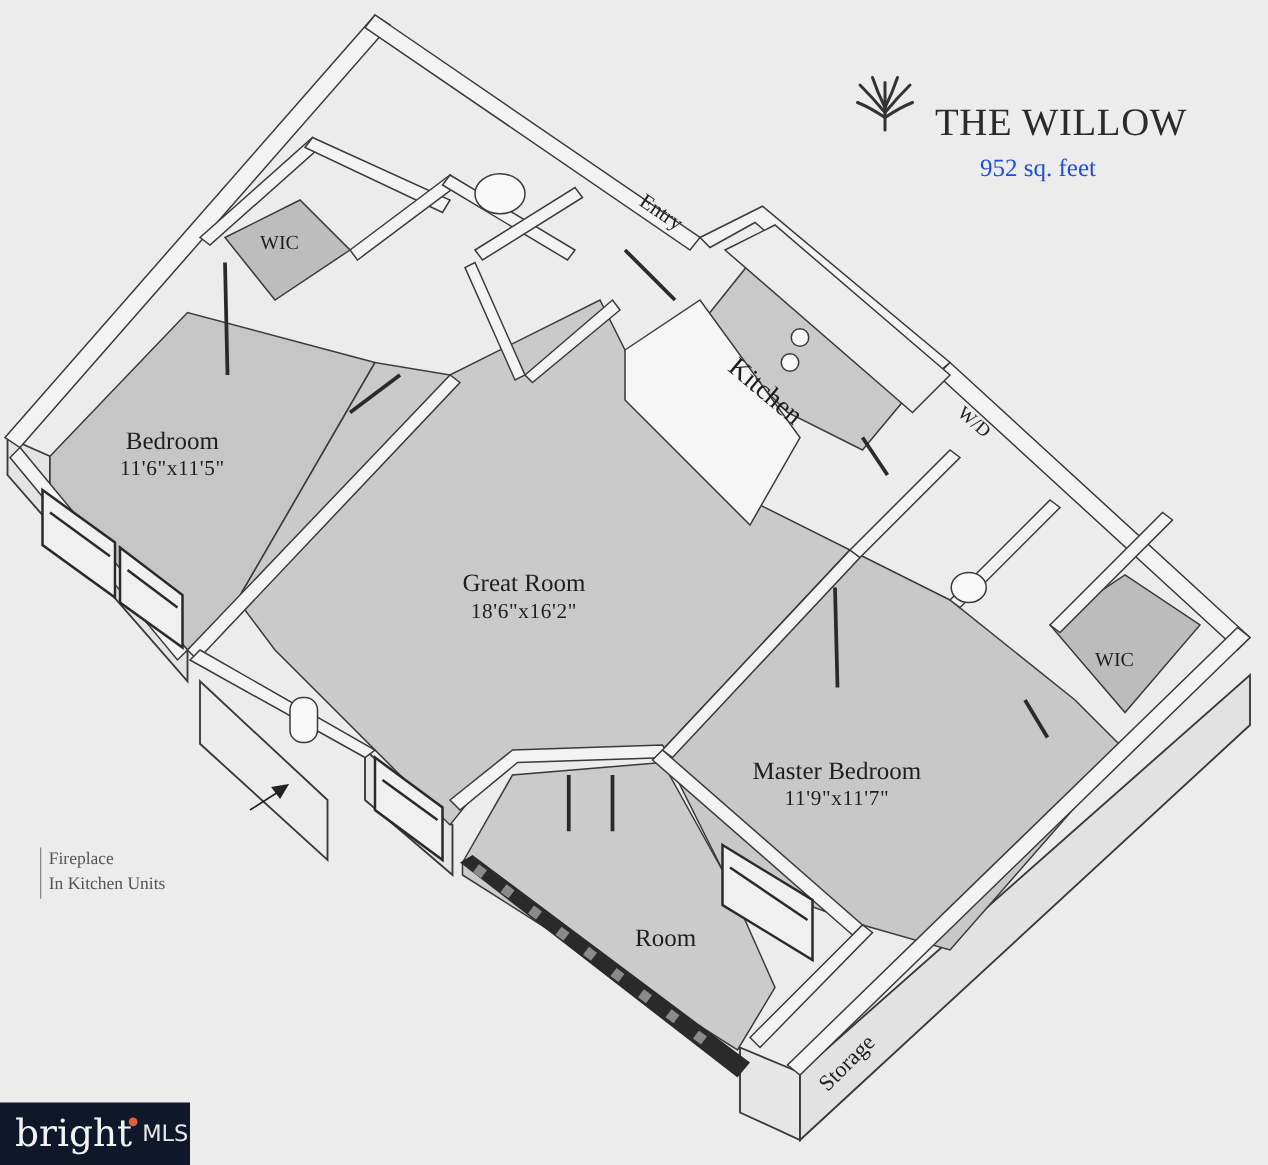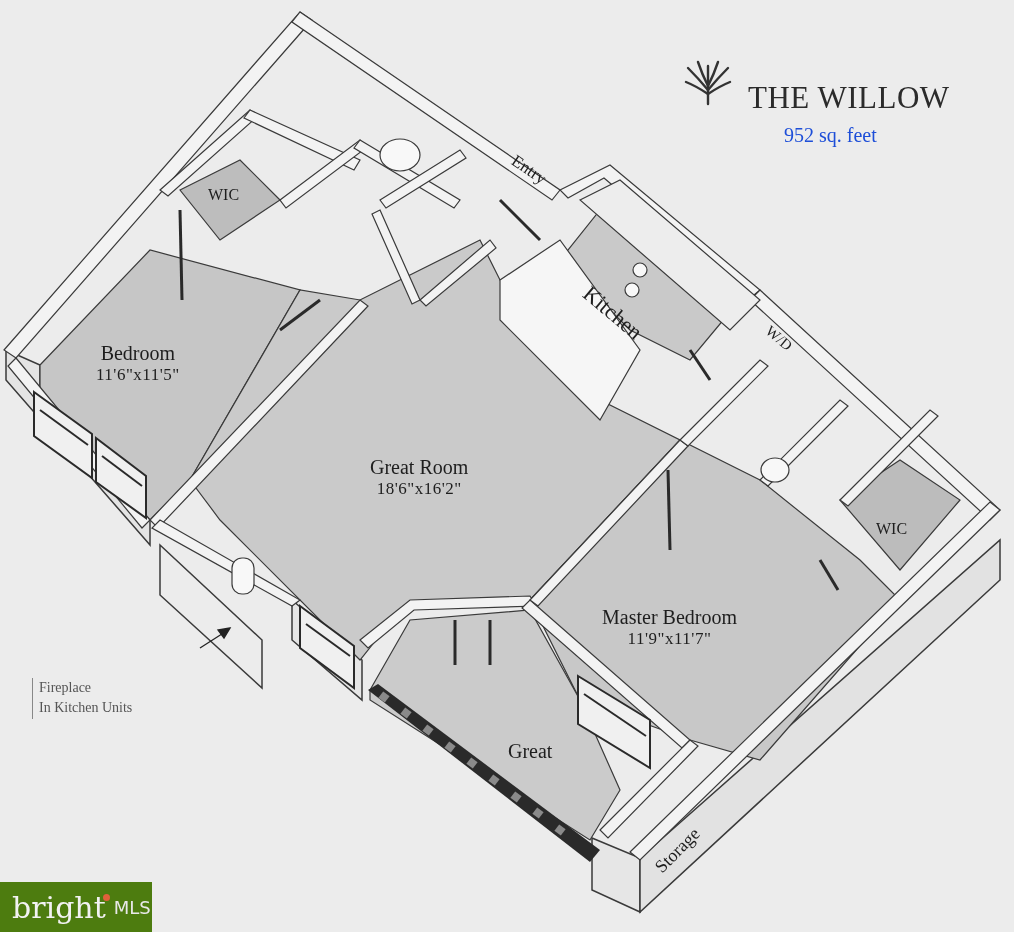--- a/index.html
+++ b/index.html
@@ -11,21 +11,21 @@
   }
   #stage { position: absolute; left: 0; top: 0; width: 1014px; height: 932px; }
   .lbl { position: absolute; color: #1e1e1e; text-align: center; line-height: 1.15; white-space: nowrap; }
   .room-name { font-size: 20px; }
   .room-dim { font-size: 17px; letter-spacing: 0.5px; }
   .title-block { position: absolute; left: 688px; top: 58px; width: 310px; }
   .title-main { position: absolute; left: 60px; top: 22px; font-size: 31px; color: #2b2b2b; letter-spacing: 0.5px; }
   .title-sub { position: absolute; left: 96px; top: 66px; font-size: 20px; color: #1d4ed8; }
   .note { position: absolute; left: 12px; top: 678px; font-size: 14px; color: #555; line-height: 1.45;
           border-left: 1px solid #888; padding-left: 6px; margin-left: 20px; }
-  .badge { position: absolute; left: 0; top: 882px; width: 152px; height: 50px; background: #4d7c0f;
+  .badge { position: absolute; left: 0; top: 882px; width: 152px; height: 50px; background: #0f172a;
            display: flex; align-items: center; padding-left: 12px; box-sizing: border-box; }
   .badge-brand { font-family: "DejaVu Serif", serif; color: #f2f2f2; font-size: 30px; }
   .badge-dot { display: inline-block; width: 7px; height: 7px; background: #e0603a; border-radius: 50%;
                margin-left: -3px; margin-right: 2px; position: relative; top: -10px; }
   .badge-mls { font-family: "DejaVu Sans", sans-serif; color: #e8e8e8; font-size: 18px; margin-left: 2px; }
   .rot-entry { transform: rotate(34deg); font-size: 17px; }
   .rot-kitchen { transform: rotate(40deg); font-size: 22px; }
   .rot-wd { transform: rotate(40deg); font-size: 15px; }
   .rot-storage { transform: rotate(-45deg); font-size: 18px; }
 </style>
@@ -181,21 +181,21 @@
   <div class="lbl" style="left:370px; top:456px;">
     <div class="room-name">Great Room</div>
     <div class="room-dim">18'6"x16'2"</div>
   </div>
 
   <div class="lbl" style="left:602px; top:606px;">
     <div class="room-name">Master Bedroom</div>
     <div class="room-dim">11'9"x11'7"</div>
   </div>
 
-  <div class="lbl room-name" style="left:508px; top:740px;">Great</div>
+  <div class="lbl room-name" style="left:508px; top:740px;">Room</div>
 
   <div class="lbl rot-kitchen" style="left:578px; top:300px;">Kitchen</div>
 
   <div class="lbl rot-entry" style="left:510px; top:160px;">Entry</div>
 
   <div class="lbl rot-wd" style="left:764px; top:330px;">W/D</div>
 
   <div class="lbl" style="left:208px; top:186px; font-size:16px;">WIC</div>
 
   <div class="lbl" style="left:876px; top:520px; font-size:16px;">WIC</div>

